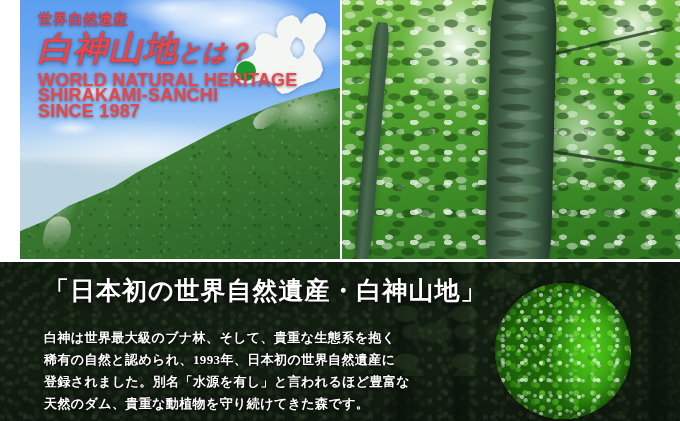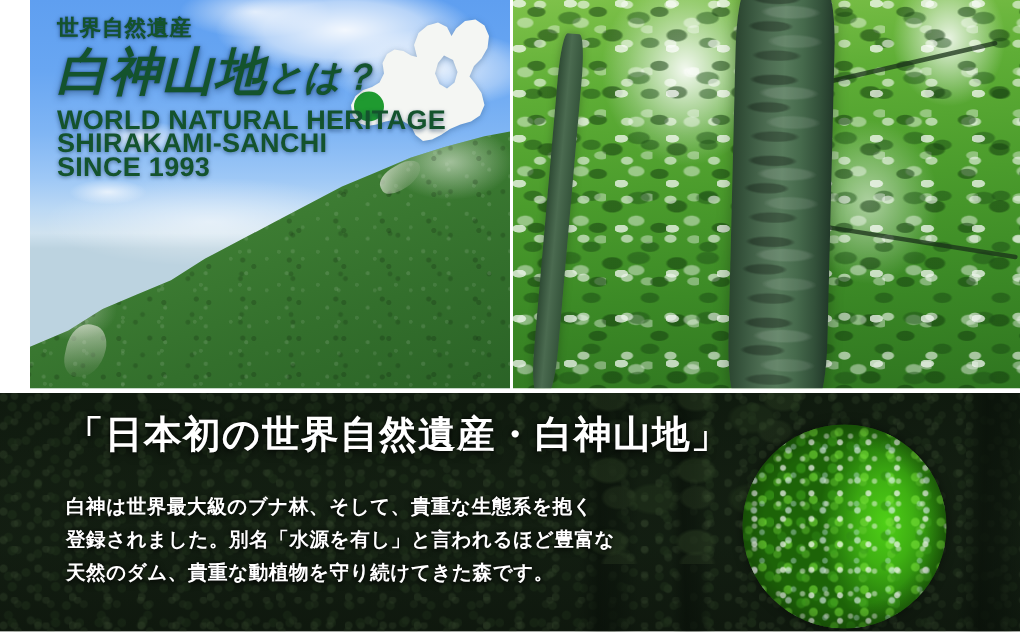--- a/index.html
+++ b/index.html
@@ -95,21 +95,21 @@
   .rock-a { left: 232px; top: 110px; width: 30px; height: 16px; transform: rotate(-28deg); }
   .rock-b { left: 24px;  top: 216px; width: 26px; height: 36px; transform: rotate(12deg);
             background: linear-gradient(160deg, rgba(228,230,220,.72), rgba(170,178,160,.18) 75%, rgba(170,178,160,0)); }
 
   
   .headline-block {
     position: absolute;
     left: 38px;
     top: 12px;
     z-index: 6;
-    color: #14532d;
+    color: #ef4444;
   }
   .kicker {
     font-family: "Liberation Serif", "DejaVu Serif", serif;
     font-size: 14.5px;
     font-weight: 700;
     letter-spacing: .5px;
     line-height: 1;
     text-shadow: 0 1px 3px rgba(10,40,80,.55), 0 0 1px rgba(10,40,80,.6);
   }
   .title-main {
@@ -367,21 +367,21 @@
       <div class="rock-a"></div>
       <div class="rock-b"></div>
     </div>
 
     <div class="headline-block">
       <div class="kicker">世界自然遺産</div>
       <div class="title-main"><span class="big">白神山地</span><span class="small">とは？</span></div>
       <div class="eng">
         <div>WORLD NATURAL HERITAGE</div>
         <div>SHIRAKAMI-SANCHI</div>
-        <div>SINCE 1993</div>
+        <div>SINCE 1987</div>
       </div>
     </div>
 
     <div class="map-wrap">
       <svg width="122" height="122" viewBox="0 0 122 122" aria-hidden="true">
         <path fill="#f4f6f3" d="M56 34 L54 26 L57 18 L63 13 L70 11 L76 14 L79 20 L82 15 L88 10 L95 9
                  L101 13 L104 20 L103 28 L99 35 L94 40 L91 47 L95 52 L99 58 L101 66
                  L98 73 L92 77 L85 79 L78 82 L72 86 L66 89 L60 90 L55 86 L52 80
                  L47 77 L41 76 L35 77 L29 79 L23 80 L17 78 L13 73 L12 66 L15 60
                  L20 56 L26 54 L31 51 L34 45 L33 38 L36 32 L41 29 L47 30 L52 33 Z
@@ -409,20 +409,21 @@
     <div class="b-trunk t1"></div>
     <div class="b-trunk t2"></div>
     <div class="b-trunk t3"></div>
     <div class="b-leafy"></div>
     <div class="bottom-tint"></div>
 
     <div class="caption-block">
       <div class="caption-title">「日本初の世界自然遺産・白神山地」</div>
       <div class="caption-body">
         <div>白神は世界最大級のブナ林、そして、貴重な生態系を抱く</div>
+        <div>稀有の自然と認められ、1993年、日本初の世界自然遺産に</div>
         <div>登録されました。別名「水源を有し」と言われるほど豊富な</div>
         <div>天然のダム、貴重な動植物を守り続けてきた森です。</div>
       </div>
     </div>
 
     <div class="circle-inset">
       <div class="moss"></div>
       <div class="spray"></div>
       <div class="vignette"></div>
     </div>

